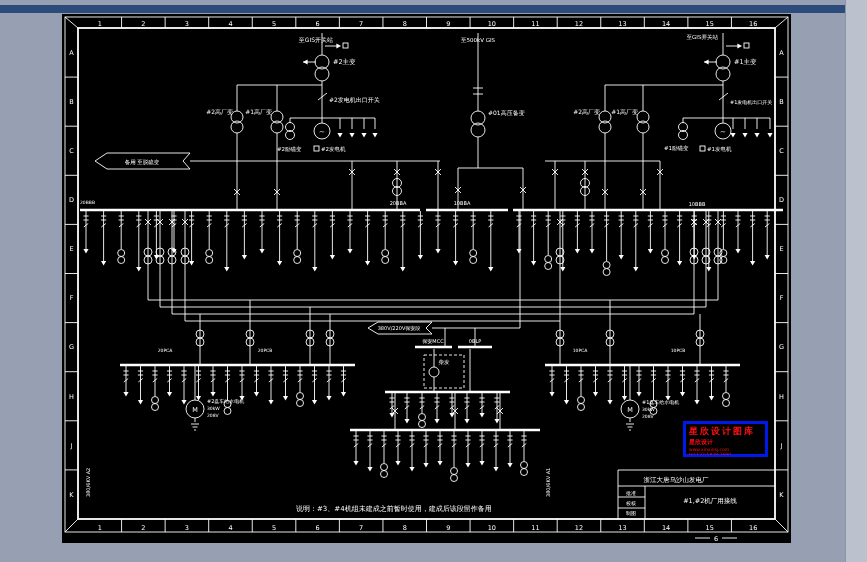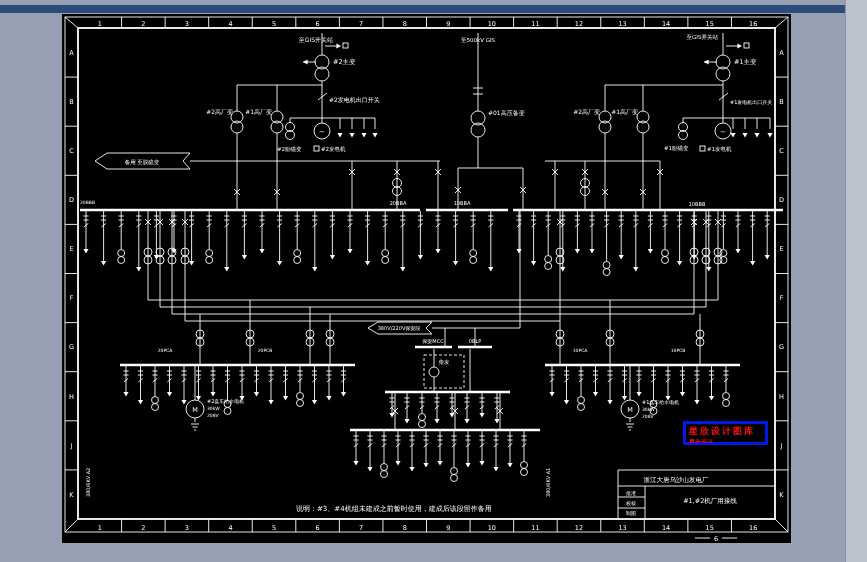--- a/index.html
+++ b/index.html
@@ -3,21 +3,21 @@
 <meta charset="utf-8">
 <style>
   html,body{margin:0;padding:0;}
   body{width:867px;height:562px;overflow:hidden;background:#96a0b2;
        font-family:"DejaVu Sans",sans-serif;position:relative;}
   .topbar{position:absolute;left:0;top:5px;width:867px;height:8px;background:#2c4a7a;}
   .blackcanvas{position:absolute;left:62px;top:14px;width:729px;height:529px;background:#000;}
   .scrollstrip{position:absolute;left:845px;top:0;width:22px;height:562px;background:#bcc2cd;border-left:1px solid #8a93a5;}
   svg#cad{position:absolute;left:0;top:0;}
   svg text{font-family:"DejaVu Sans","Liberation Sans",sans-serif;}
-  .watermark{position:absolute;left:683px;top:421px;width:85px;height:24px;background:#000;
+  .watermark{position:absolute;left:683px;top:421px;width:85px;height:36px;background:#000;
      border:2px solid #0018e8;box-sizing:border-box;color:#ff1010;overflow:hidden;}
   .watermark .inner{border:1px solid #0018e8;width:100%;height:100%;box-sizing:border-box;padding:1px 3px;}
   .wm1{font-size:9px;font-weight:bold;letter-spacing:2px;white-space:nowrap;}
   .wm2{font-size:6px;font-weight:bold;}
   .wm3,.wm4{font-size:4.5px;white-space:nowrap;}
 </style>
 </head>
 <body>
 
 <div class="topbar"></div>

